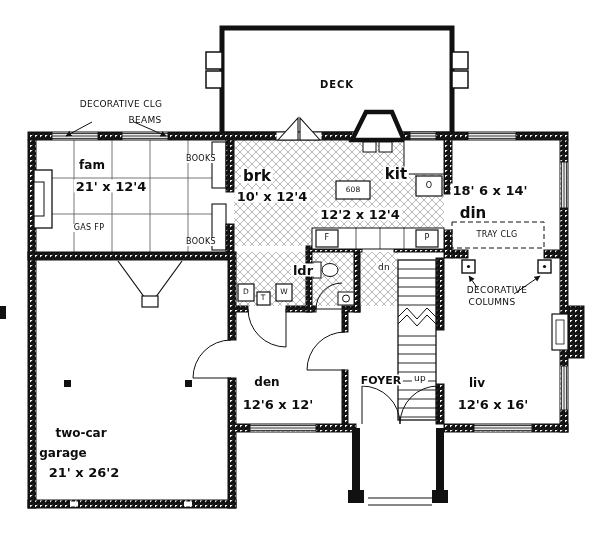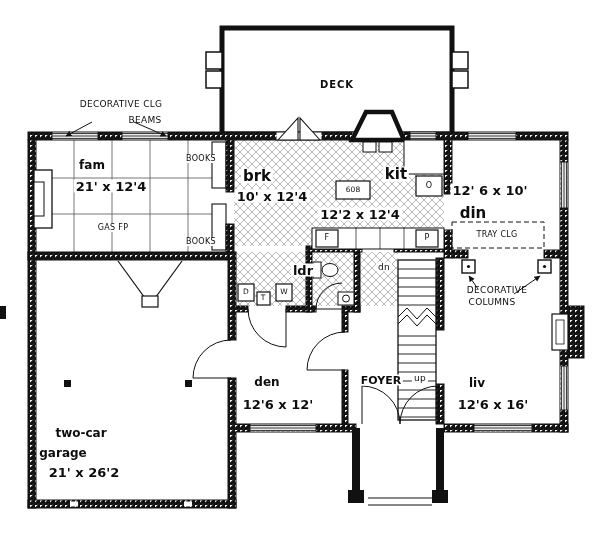--- a/index.html
+++ b/index.html
@@ -287,34 +287,34 @@
   </g>
 </svg>
 
 <div class="lbl note" style="left:121px;top:104px;">DECORATIVE CLG</div>
 <div class="lbl note" style="left:97px;top:120px;margin-left:48px;">BEAMS</div>
 <div class="lbl note" style="left:337px;top:85px;letter-spacing:1px;font-weight:bold;font-size:10px;">DECK</div>
 
 <div class="lbl room-lg bg" style="left:92px;top:165px;">fam</div>
 <div class="lbl dims-lg bg" style="left:111px;top:186px;">21' x 12'4</div>
 <div class="lbl small bg" style="left:201px;top:159px;">BOOKS</div>
-<div class="lbl small bg" style="left:89px;top:228px;margin-left:24px;">GAS FP</div>
+<div class="lbl small bg" style="left:89px;top:228px;">GAS FP</div>
 <div class="lbl small bg" style="left:201px;top:242px;">BOOKS</div>
 
 <div class="lbl room bg" style="left:257px;top:176px;">brk</div>
 <div class="lbl dims bg" style="left:272px;top:196px;">10' x 12'4</div>
 <div class="lbl room bg" style="left:396px;top:174px;">kit</div>
 <div class="lbl dims bg" style="left:360px;top:214px;">12'2 x 12'4</div>
 <div class="lbl tiny" style="left:353px;top:190px;">608</div>
 <div class="lbl small" style="left:429px;top:186px;">O</div>
 <div class="lbl small" style="left:327px;top:238px;">F</div>
 <div class="lbl small" style="left:427px;top:238px;">P</div>
 
 <div class="lbl room bg" style="left:473px;top:169px;margin-top:44px;">din</div>
-<div class="lbl dims bg" style="left:490px;top:190px;">12' 6 x 10'</div>
+<div class="lbl dims bg" style="left:490px;top:190px;">18' 6 x 14'</div>
 <div class="lbl small" style="left:497px;top:235px;">TRAY CLG</div>
 
 <div class="lbl room bg" style="left:260px;top:270px;font-size:13px;margin-left:43px;">ldr</div>
 <div class="lbl tiny" style="left:246px;top:292px;">D</div>
 <div class="lbl tiny" style="left:263px;top:298px;">T</div>
 <div class="lbl tiny" style="left:284px;top:292px;">W</div>
 <div class="lbl note bg" style="left:384px;top:267px;">dn</div>
 
 <div class="lbl note" style="left:497px;top:290px;">DECORATIVE</div>
 <div class="lbl note" style="left:492px;top:302px;">COLUMNS</div>

